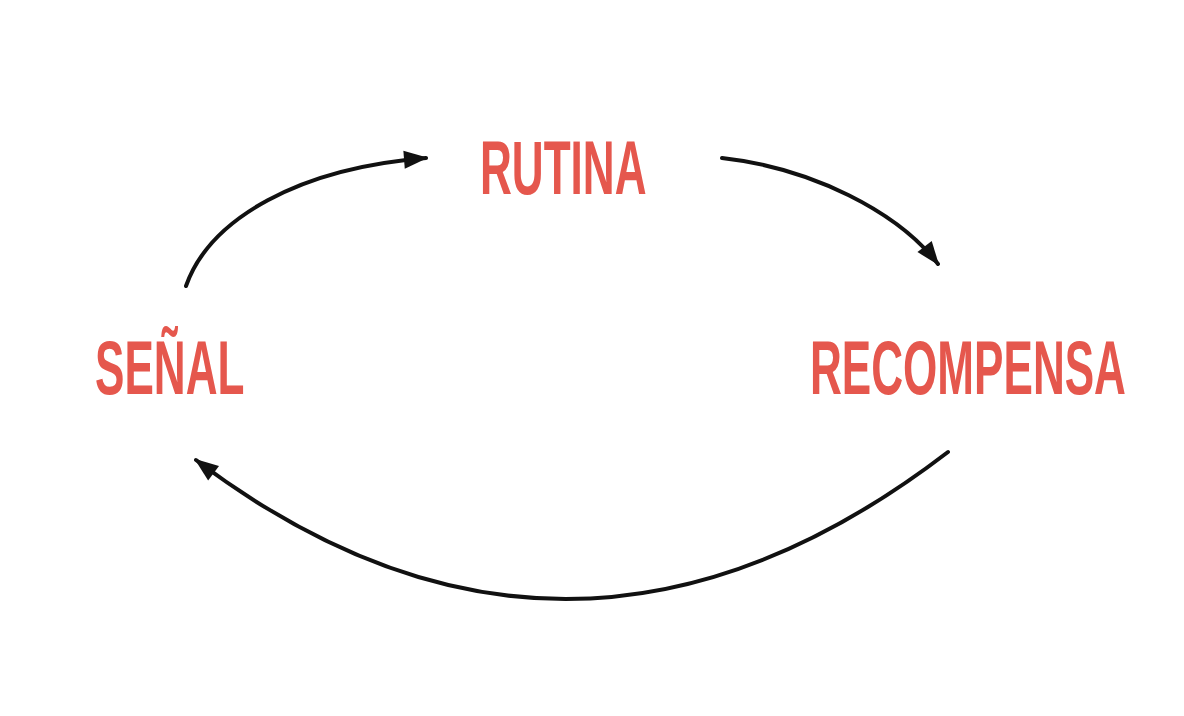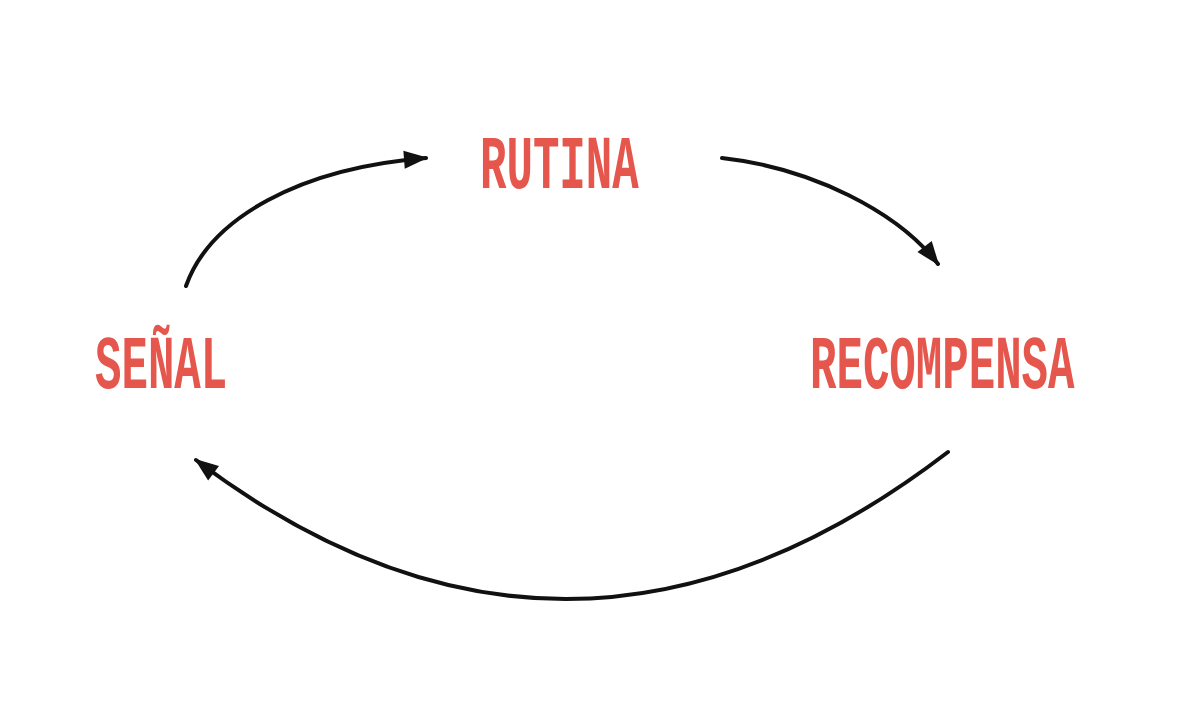--- a/index.html
+++ b/index.html
@@ -6,21 +6,21 @@
     margin: 0;
     padding: 0;
     background: #ffffff;
   }
   .stage {
     position: relative;
     width: 1184px;
     height: 716px;
     background: var(--bg, #ffffff);
     overflow: hidden;
-    font-family: Liberation Mono, monospace;
+    font-family: Liberation Sans, sans-serif;
   }
   .arrow-layer {
     position: absolute;
     inset: 0;
     width: 100%;
     height: 100%;
     color: var(--arrow-color, #111111);
   }
   .node-label {
     position: absolute;

